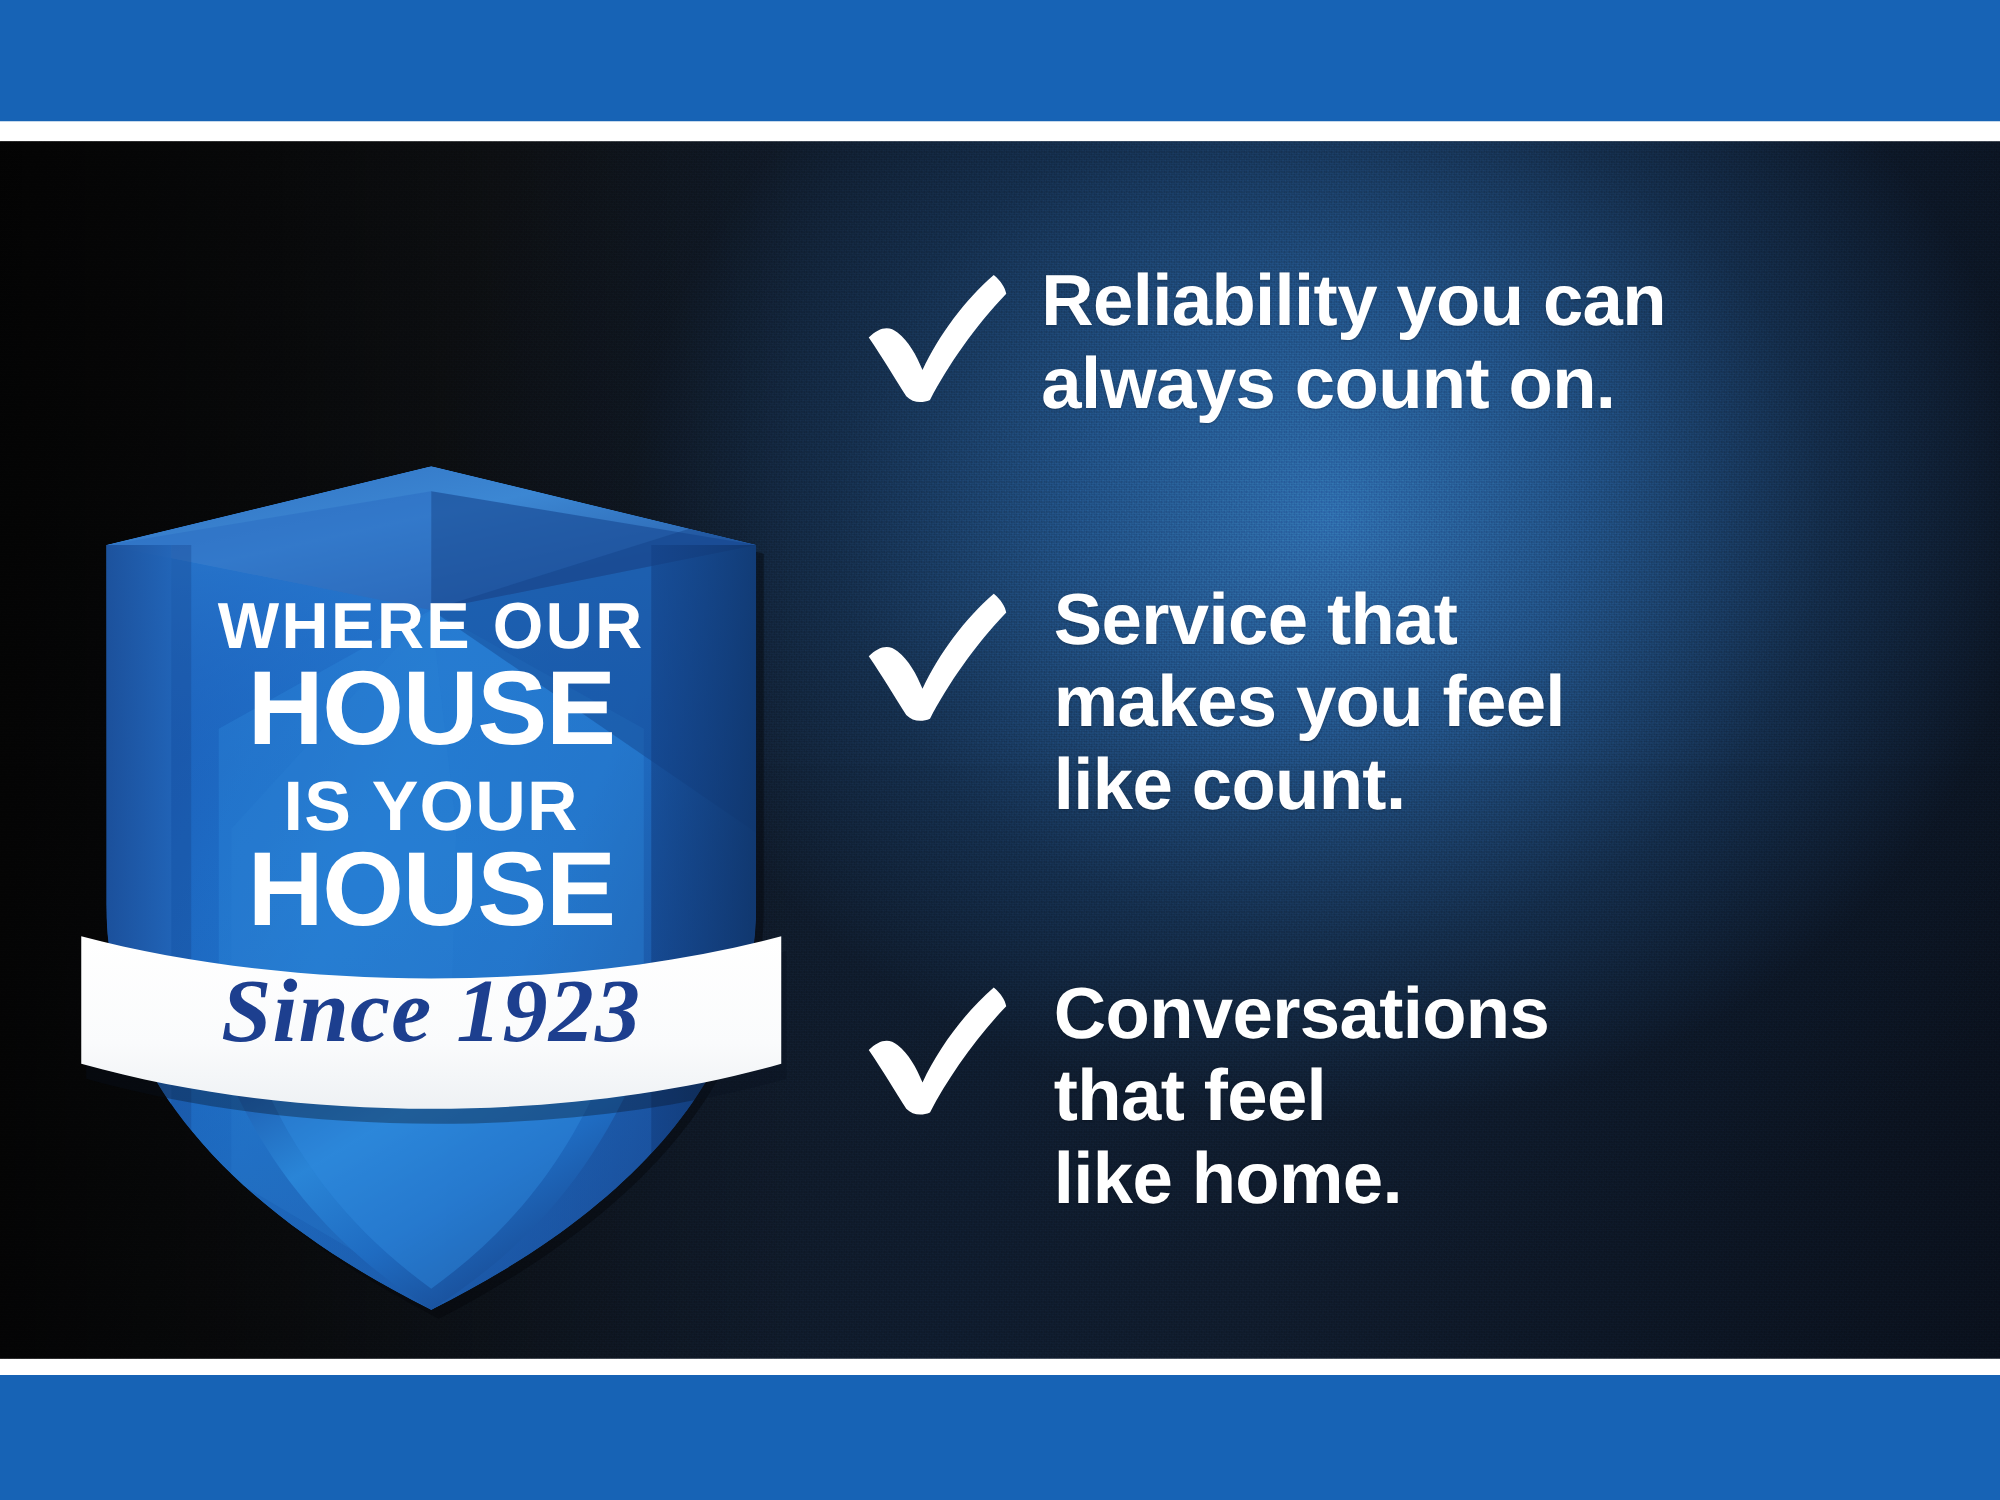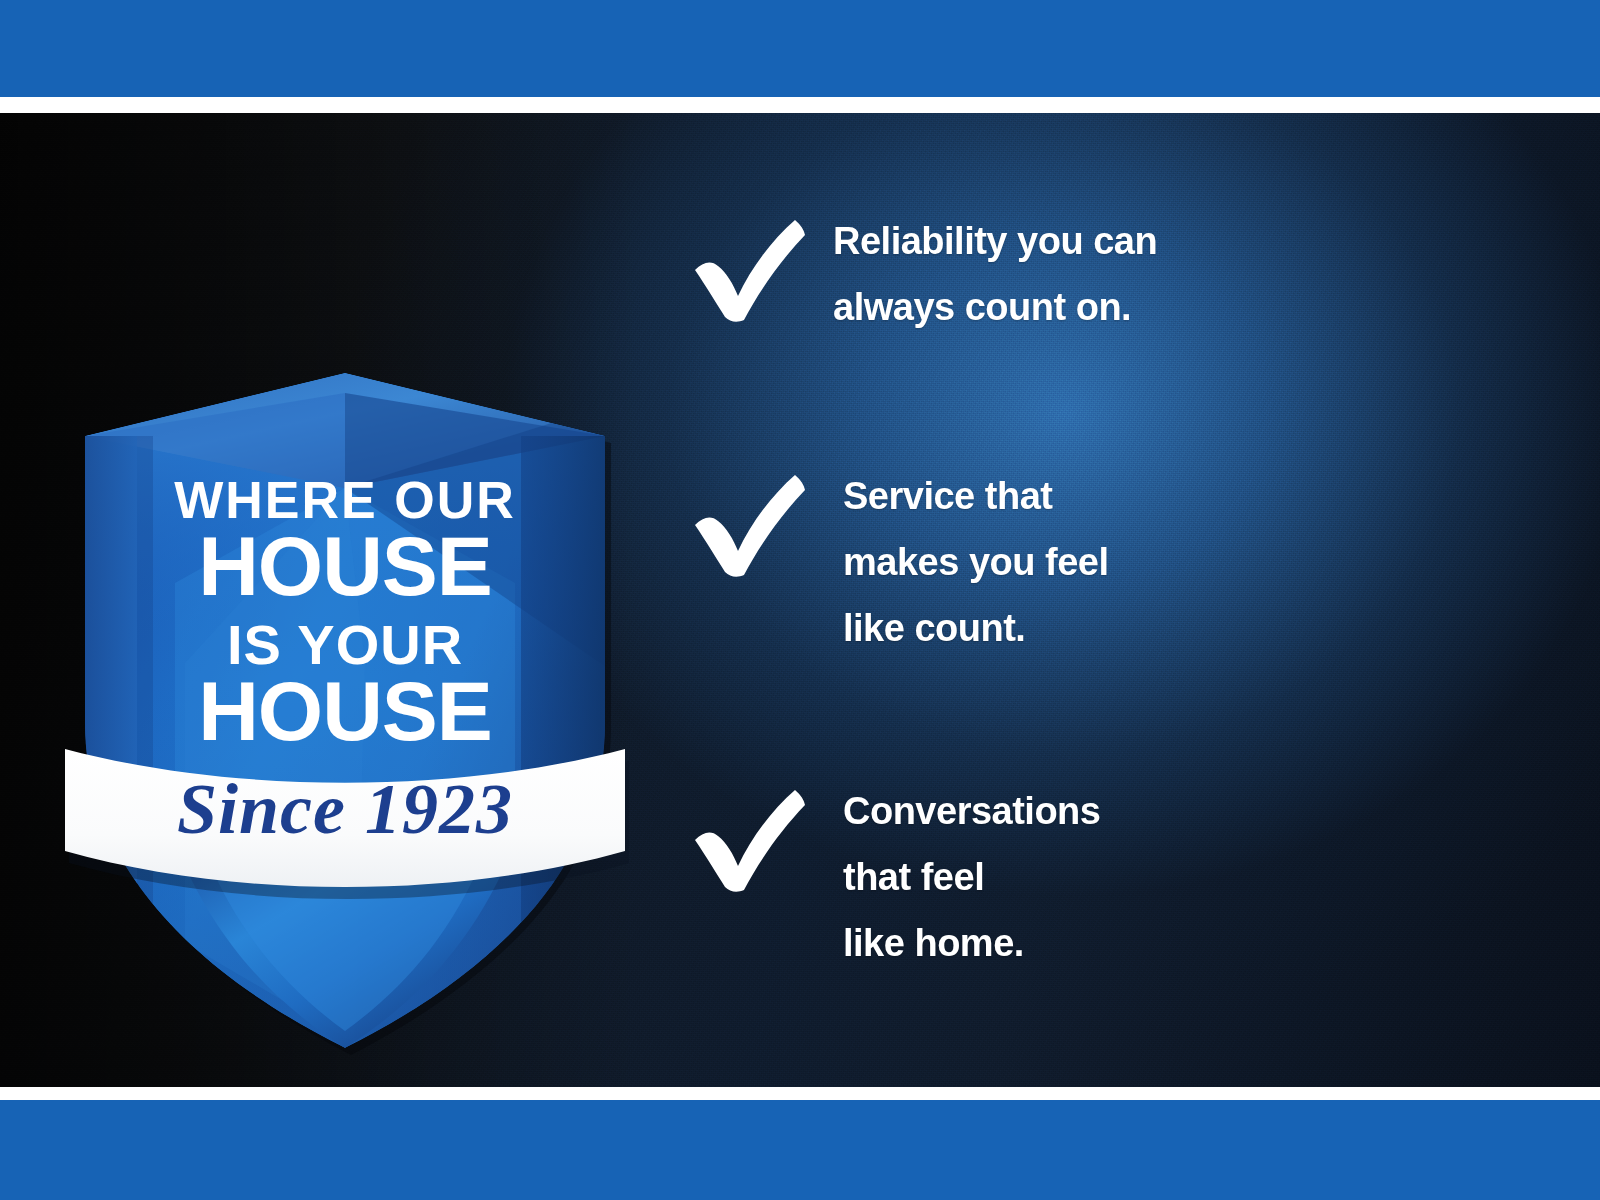--- a/index.html
+++ b/index.html
@@ -115,21 +115,21 @@
   .check-wrap svg { display:block; width: 130px; height: 110px; }
 
   .bullet-text {
     position: absolute;
     left: 168px;
     top: 0;
     width: 700px;
     color: #ffffff;
     font-family: "Liberation Sans", sans-serif;
     font-weight: bold;
-    font-size: 38px;
+    font-size: 58px;
     line-height: 66px;
     letter-spacing: -0.5px;
     white-space: pre-line;
     text-shadow: 0 1px 2px rgba(0,0,0,0.25);
   }
   #bullet-1 .bullet-text,
   #bullet-2 .bullet-text { left: 178px; }
 </style>
 </head>
 <body>

